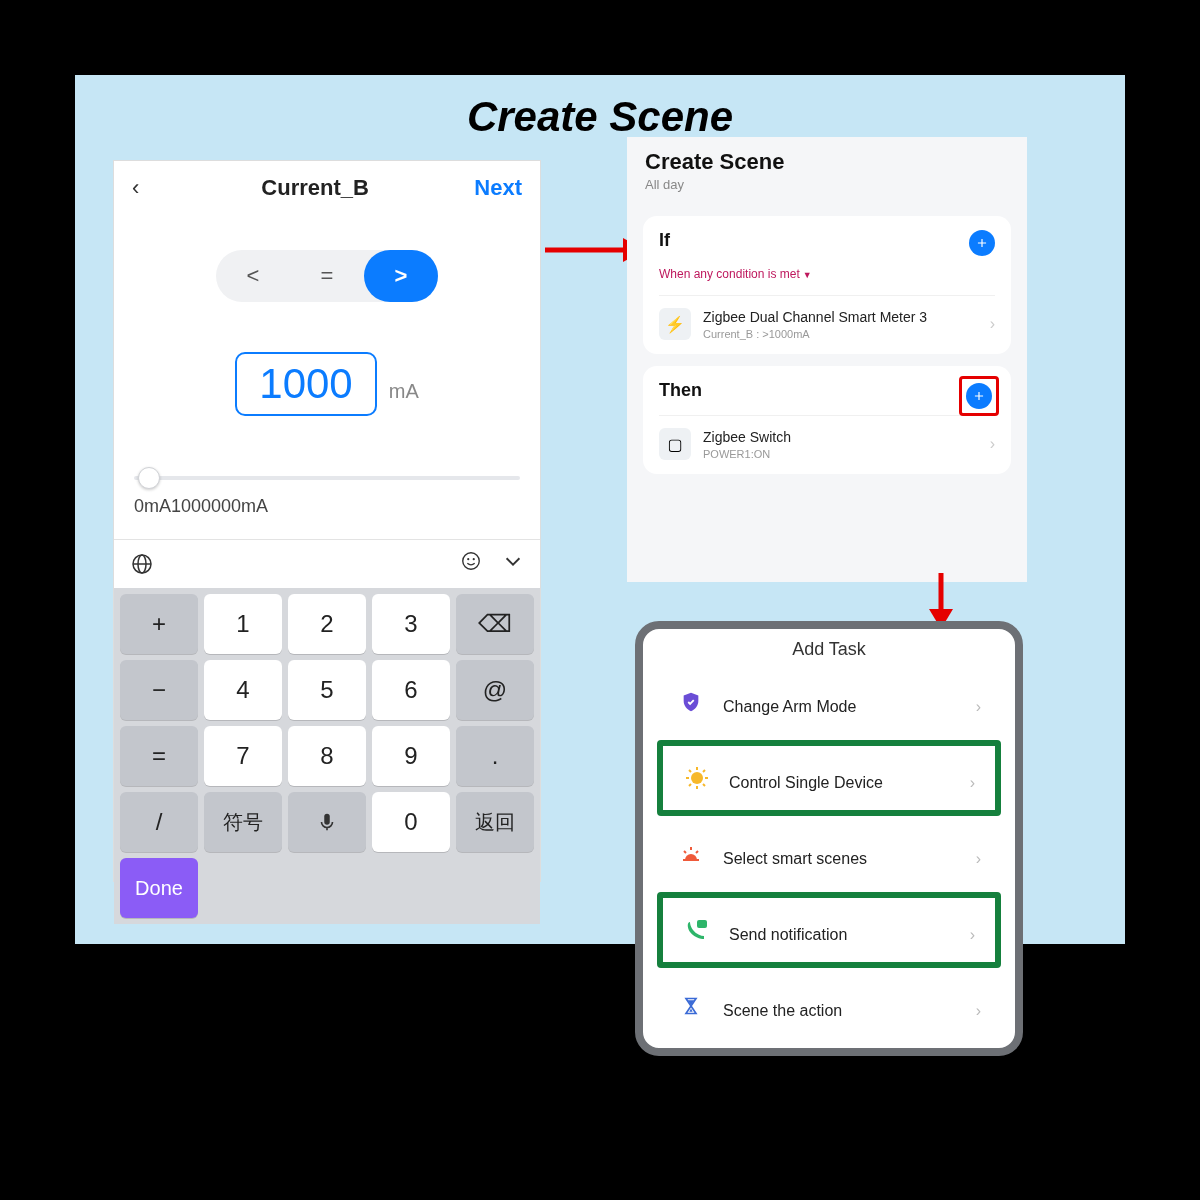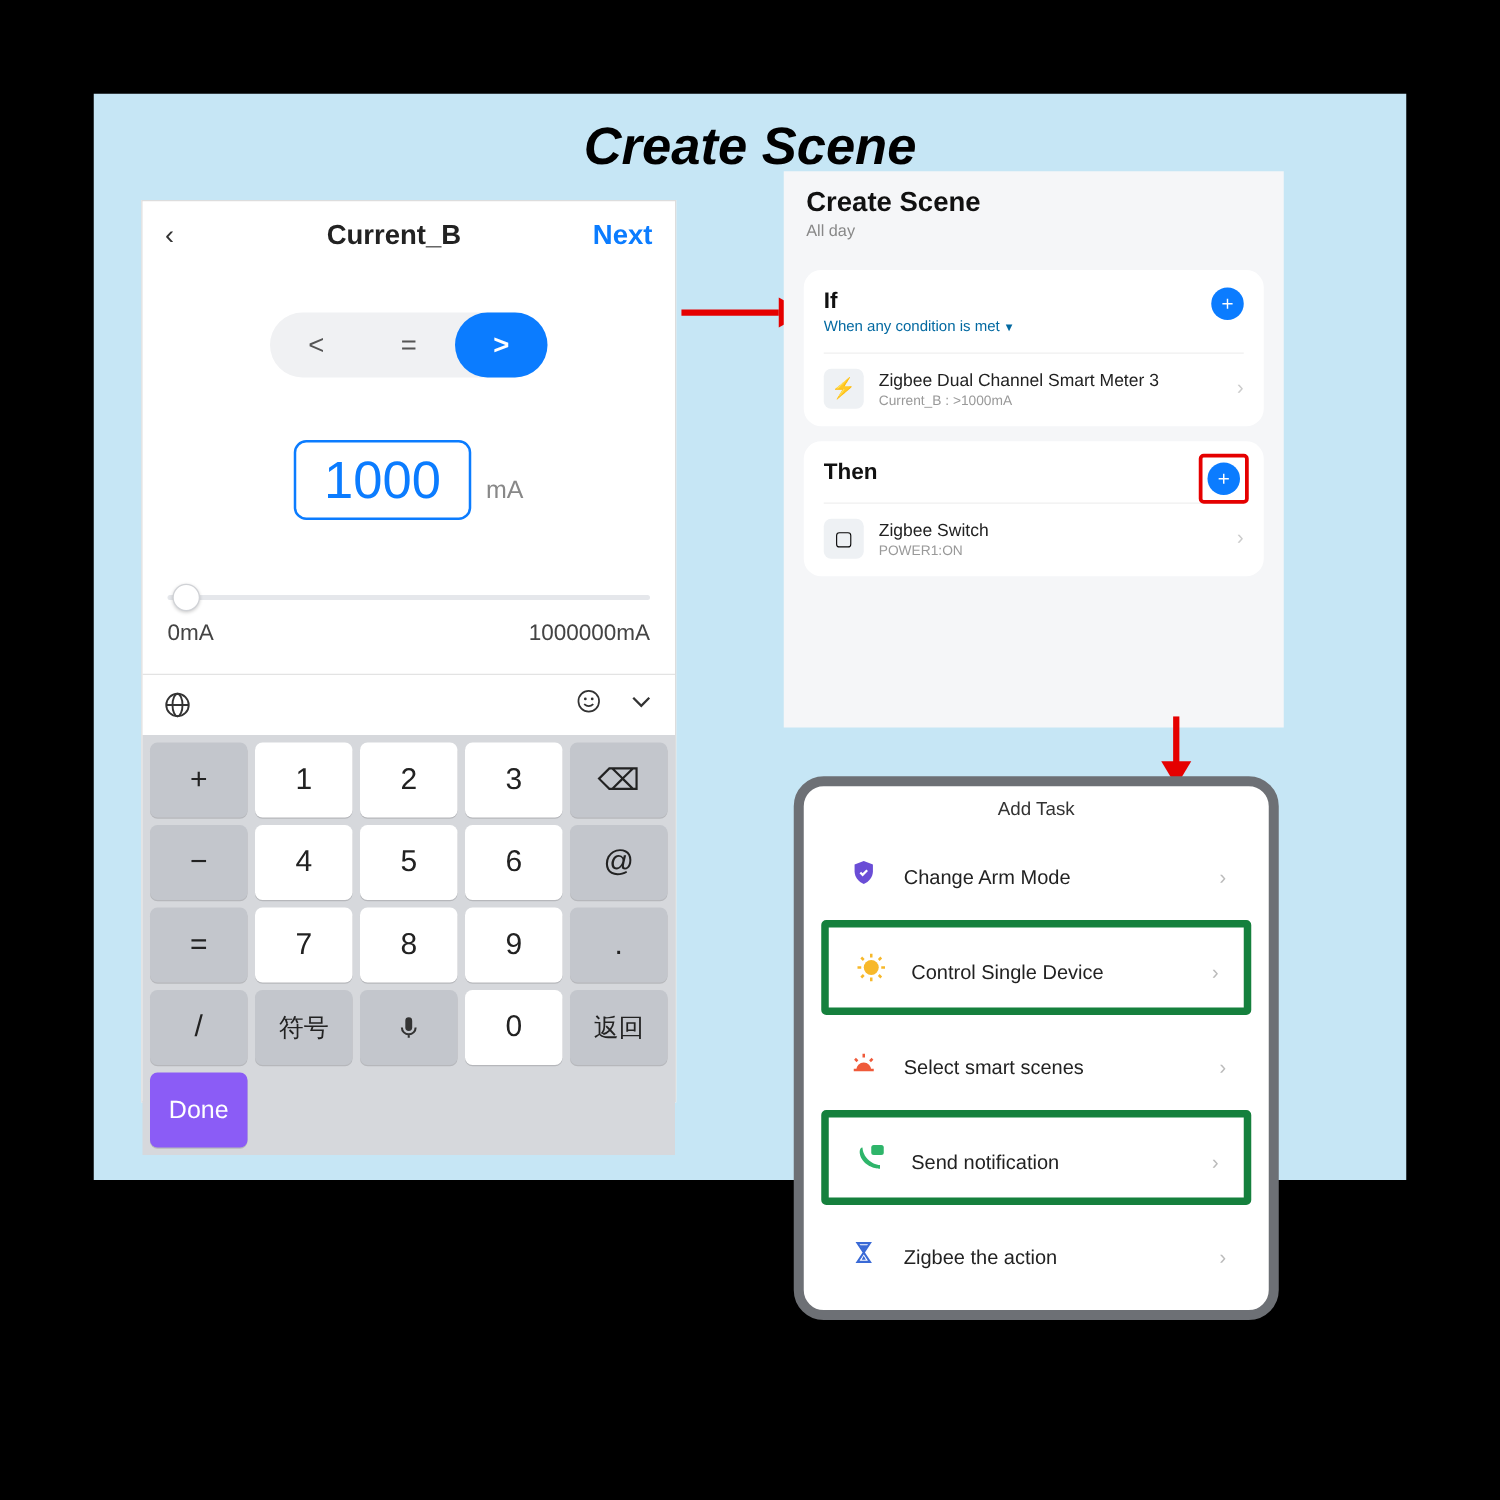--- a/index.html
+++ b/index.html
@@ -16,55 +16,55 @@
 .op-row{display:flex;justify-content:center;align-items:center;margin-top:35px}
 .op-pill{background:#f0f1f3;border-radius:32px;height:52px;display:flex;align-items:center}
 .op-seg{width:74px;text-align:center;font-size:22px;color:#555;line-height:52px}
 .op-seg.active{background:#0b7cff;color:#fff;border-radius:30px;font-weight:600}
 .val-row{display:flex;justify-content:center;align-items:baseline;margin-top:50px;gap:12px}
 .val-box{border:2px solid #0b7cff;border-radius:10px;padding:6px 22px;font-size:42px;color:#0b7cff;font-weight:500}
 .unit{font-size:20px;color:#888}
 .slider-wrap{margin:60px 20px 8px 20px}
 .slider-track{height:4px;background:#e5e7eb;border-radius:2px;position:relative}
 .slider-thumb{position:absolute;left:4px;top:-9px;width:22px;height:22px;background:#fff;border:1px solid #d0d2d6;border-radius:50%;box-shadow:0 1px 3px rgba(0,0,0,.2)}
-.range-labels{display:flex;justify-content:space-between;margin:16px 20px 0 20px;font-size:18px;color:#444}
+.range-labels{display:flex;margin:16px 20px 0 20px;font-size:18px;color:#444}
 
 
 .kb-bar{display:flex;justify-content:space-between;align-items:center;padding:10px 16px;border-top:1px solid #e3e3e3}
 .kb-bar-left{width:24px;height:24px}
 .kb-bar-right{display:flex;gap:20px;align-items:center;font-size:22px;color:#333}
 .kb-grid{background:#d6d8dc;padding:6px;display:grid;grid-template-columns:repeat(5,1fr);gap:6px}
 .kb-key{background:#fff;border-radius:6px;height:60px;display:flex;align-items:center;justify-content:center;font-size:24px;color:#222;box-shadow:0 1px 0 rgba(0,0,0,.15)}
 .kb-key.gray{background:#c3c6cc}
 .kb-key.done{background:#8b5cf6;color:#fff;font-size:20px}
 .kb-key.symb{font-size:20px}
 
 
 .scene-panel{position:absolute;left:552px;top:62px;width:400px;height:445px;background:#f5f6f8}
 .sp-head{padding:12px 18px}
 .sp-title{font-size:22px;font-weight:700;color:#111}
 .sp-sub{font-size:13px;color:#888;margin-top:2px}
 .sp-card{background:#fff;border-radius:14px;margin:12px 16px 0 16px;padding:14px 16px;position:relative}
 .sp-section{font-size:18px;font-weight:700;color:#111}
-.sp-cond{font-size:12px;color:#0369a1;margin-top:3px}
+.sp-cond{font-size:12px;color:#be185d;margin-top:16px}
 .sp-cond .dd{font-size:9px;margin-left:3px}
 .plus-btn{position:absolute;right:16px;top:14px;width:26px;height:26px;background:#0b7cff;border-radius:50%;display:flex;align-items:center;justify-content:center}
 .plus-btn svg{fill:#fff;width:14px;height:14px}
 .sp-item{display:flex;align-items:center;margin-top:14px;padding-top:12px;border-top:1px solid #f0f0f0}
 .sp-item-icon{width:32px;height:32px;background:#eef1f4;border-radius:6px;flex-shrink:0;margin-right:12px;font-size:16px;display:flex;align-items:center;justify-content:center}
 .sp-item-txt{flex:1}
 .sp-item-title{font-size:14px;font-weight:500;color:#222;line-height:1.3}
 .sp-item-sub{font-size:11px;color:#999;margin-top:2px}
 .sp-chev{color:#ccc;font-size:16px}
 .red-frame{border:3px solid #e50000;padding:4px;border-radius:4px}
 .then-plus-frame{position:absolute;right:12px;top:10px}
 
 
 .task-panel{position:absolute;left:560px;top:546px;width:388px;height:435px;border:8px solid #6d7075;border-radius:24px;background:#fff;padding-top:10px}
-.task-title{text-align:center;font-size:15px;color:#333;margin-bottom:10px}
+.task-title{text-align:center;font-size:18px;color:#333;margin-bottom:10px}
 .task-row{display:flex;align-items:flex-end;padding:18px 20px;margin:6px 14px;border-radius:8px}
 .task-row.hot{border:6px solid #15803d;border-radius:4px}
 .task-icon{width:28px;height:28px;margin-right:18px;flex-shrink:0;display:flex;align-items:center;justify-content:center;font-size:20px}
 .task-label{flex:1;font-size:16px;color:#222}
 .task-chev{color:#bbb;font-size:16px}
 
 
 .arrow1{position:absolute;left:470px;top:155px;width:100px;height:40px}
 .arrow2{position:absolute;left:850px;top:498px;width:32px;height:56px}
 .arrow-line{stroke:#e50000;stroke-width:5;fill:none}
@@ -275,17 +275,17 @@
     </div>
 
     <div class="task-row">
       <div class="task-icon">
         <svg viewBox="0 0 24 24" width="20" height="20">
             <path d="M6 3 H18 L12 12 L18 21 H6 L12 12 Z" fill="none" stroke="#3a6ad6" stroke-width="2"></path>
             <path d="M8 5 H16 L12 11 Z" fill="#3a6ad6"></path>
             <path d="M10 19 H14 L12 15 Z" fill="#3a6ad6"></path>
           </svg>
       </div>
-      <div class="task-label">Zigbee the action</div>
+      <div class="task-label">Scene the action</div>
       <div class="task-chev">›</div>
     </div>
   </div>
 </div>
 
 </body></html>

